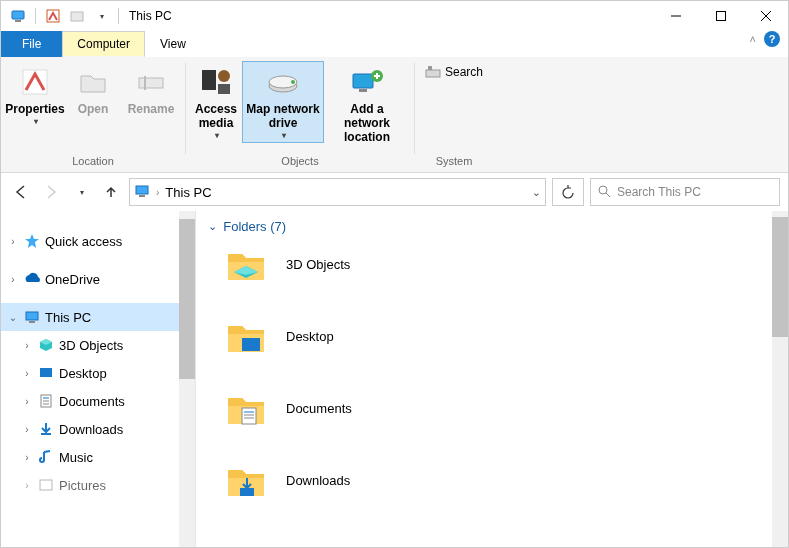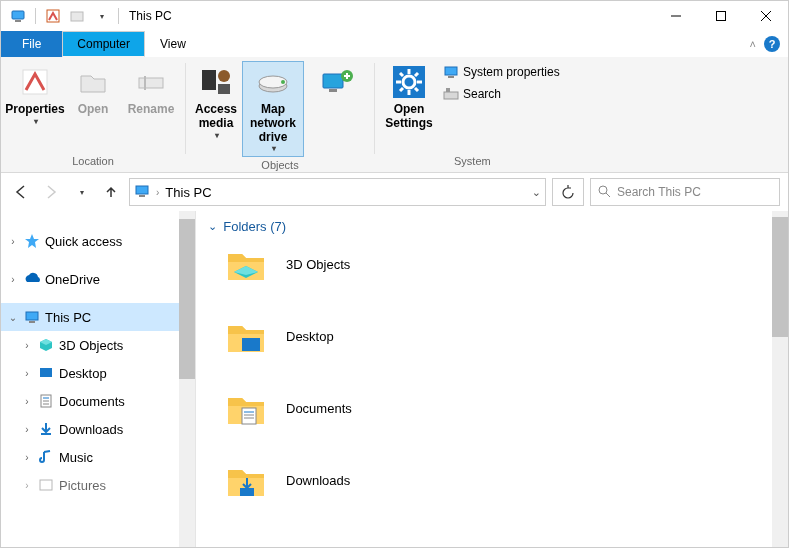--- a/index.html
+++ b/index.html
@@ -11,37 +11,37 @@
   .qat { display: flex; align-items: center; gap: 2px; padding-left: 6px; }
   .qat-item { width: 22px; height: 22px; display: flex; align-items: center; justify-content: center; }
   .qat-sep { width: 1px; height: 16px; background: #ccc; margin: 0 4px; }
   .title-text { margin-left: 6px; }
   .title-spacer { flex: 1; }
   .sysbtns { display: flex; }
   .sysbtn { width: 45px; height: 30px; display: flex; align-items: center; justify-content: center; }
   .sysbtn svg { stroke: #000; }
 
   
-  .tabstrip { height: 26px; display: flex; align-items: center; background: #fff; position: relative; }
+  .tabstrip { height: 26px; display: flex; align-items: flex-start; background: #fff; position: relative; }
   .tab { padding: 5px 14px 5px 14px; font-size: 12px; border: 1px solid transparent; position: relative; }
   .tab.file { background: #1979ca; color: #fff; padding: 5px 20px; }
-  .tab.active { background: #0ea5e9; border: 1px solid #d0d0d0; border-bottom: 1px solid #f5f5f5; }
+  .tab.active { background: #fef9c3; border: 1px solid #d0d0d0; border-bottom: 1px solid #f5f5f5; }
   .tabstrip-right { margin-left: auto; display: flex; align-items: center; gap: 8px; padding-right: 8px; }
   .help-circle { width: 16px; height: 16px; border-radius: 50%; background: #1979ca; color: #fff; font-size: 11px; display: flex; align-items: center; justify-content: center; font-weight: bold; }
 
   
   .ribbon { height: 116px; background: #f5f5f5; border-bottom: 1px solid #d9d9d9; display: flex; }
   .group { display: flex; flex-direction: column; align-items: center; padding: 4px 6px 2px 6px; }
   .group-items { display: flex; flex: 1; align-items: flex-start; gap: 2px; }
   .group-label { font-size: 11px; color: #666; padding: 2px 0 3px 0; }
   .group-sep { width: 1px; background: #e0e0e0; margin: 6px 0 18px 0; }
   .bigbtn { display: flex; flex-direction: column; align-items: center; justify-content: flex-start; width: 56px; padding: 3px 2px; text-align: center; line-height: 1.15; font-weight: bold; }
   .bigbtn .icon-slot { width: 36px; height: 36px; display: flex; align-items: center; justify-content: center; margin-bottom: 3px; }
   .bigbtn.disabled { color: #9a9a9a; }
-  .bigbtn.wider { width: 62px; justify-content: space-between; }
+  .bigbtn.wider { width: 82px; justify-content: space-between; }
   .bigbtn.selected { background: #cde6f7; border: 1px solid #7ab5e0; padding: 2px 1px; }
   .smallrow { display: flex; align-items: center; gap: 4px; padding: 1px 4px; height: 22px; }
   .smallrow .sicon { width: 16px; height: 16px; display: flex; align-items: center; justify-content: center; }
   .col { display: flex; flex-direction: column; justify-content: center; }
 
   
   .navbar { height: 38px; display: flex; align-items: center; gap: 6px; padding: 5px 8px; }
   .navbtn { width: 24px; height: 24px; display: flex; align-items: center; justify-content: center; color: #555; }
   .navbtn.disabled { color: #bbb; }
   .addressbox { flex: 1; height: 28px; border: 1px solid #ccc; display: flex; align-items: center; padding: 0 4px; gap: 6px; }
@@ -203,58 +203,31 @@
         <div class="bigbtn wider">
           <div class="icon-slot">
             <svg width="36" height="28">
                 <rect x="4" y="6" width="20" height="14" rx="1" fill="#27a3dd" stroke="#1e6fb8"></rect>
                 <rect x="10" y="21" width="8" height="3" fill="#888"></rect>
                 <circle cx="28" cy="8" r="6" fill="#4caf50"></circle>
                 <line x1="28" y1="5" x2="28" y2="11" stroke="#fff" stroke-width="2"></line>
                 <line x1="25" y1="8" x2="31" y2="8" stroke="#fff" stroke-width="2"></line>
               </svg>
           </div>
+          <span>Add a network location</span>
         </div>
       </div>
       <div class="group-label">Objects</div>
     </div>
 
     <div class="group-sep"></div>
 
     <div class="group">
       <div class="group-items">
-        <div class="bigbtn">
-          <div class="icon-slot">
-            <svg width="32" height="32">
-                <rect width="32" height="32" fill="#1979ca"></rect>
-                <circle cx="16" cy="16" r="6" fill="none" stroke="#fff" stroke-width="3"></circle>
-                <g stroke="#fff" stroke-width="3">
-                  <line x1="16" y1="3" x2="16" y2="8"></line>
-                  <line x1="16" y1="24" x2="16" y2="29"></line>
-                  <line x1="3" y1="16" x2="8" y2="16"></line>
-                  <line x1="24" y1="16" x2="29" y2="16"></line>
-                  <line x1="7" y1="7" x2="10" y2="10"></line>
-                  <line x1="22" y1="22" x2="25" y2="25"></line>
-                  <line x1="25" y1="7" x2="22" y2="10"></line>
-                  <line x1="10" y1="22" x2="7" y2="25"></line>
-                </g>
-              </svg>
-          </div>
-          <span>Open Settings</span>
-        </div>
         <div class="col">
-          <div class="smallrow">
-            <span class="sicon">
-                <svg width="16" height="16">
-                  <rect x="2" y="3" width="12" height="8" fill="#3fa9f5" stroke="#1e6fb8"></rect>
-                  <rect x="5" y="12" width="6" height="2" fill="#888"></rect>
-                </svg>
-              </span>
-            <span>System properties</span>
-          </div>
           <div class="smallrow">
             <span class="sicon">
                 <svg width="16" height="16">
                   <rect x="1" y="6" width="14" height="7" fill="#d8d8d8" stroke="#999"></rect>
                   <rect x="3" y="2" width="4" height="4" fill="#999"></rect>
                 </svg>
               </span>
             <span>Search</span>
           </div>
         </div>

